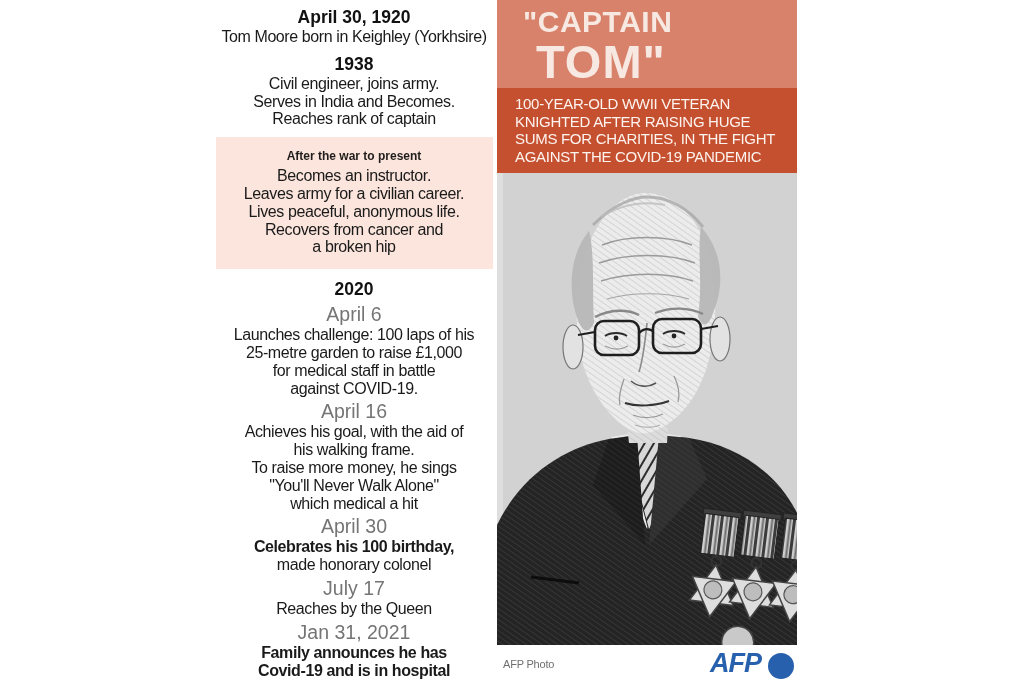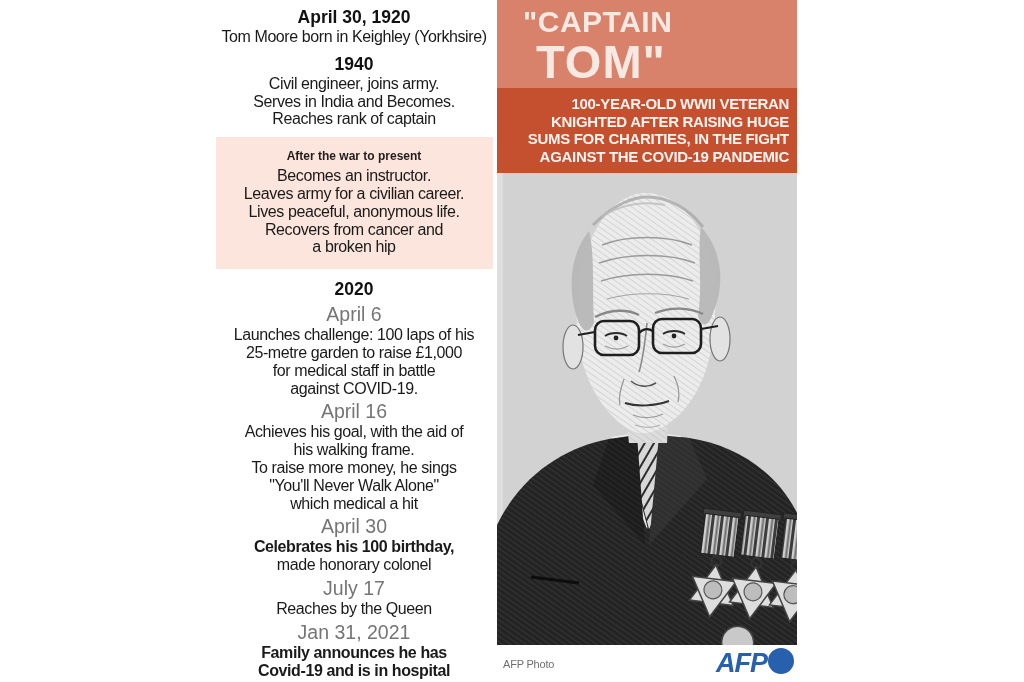--- a/index.html
+++ b/index.html
@@ -43,51 +43,51 @@
   
   .panel{position:absolute;left:497px;top:0;width:300px;height:682px;}
   .panel-header{
     background:var(--salmon,#d8826c);height:88px;box-sizing:border-box;
     padding:5px 0 0 26px;color:var(--title_cream,#f7e9e2);
   }
   .title1{font-size:30px;font-weight:bold;line-height:34px;letter-spacing:.5px;white-space:nowrap;}
   .title2{font-size:47px;font-weight:bold;line-height:46px;margin-left:13px;letter-spacing:1px;white-space:nowrap;}
   .panel-sub{
     background:var(--dark_red,#c5502f);box-sizing:border-box;height:85px;
-    padding:7px 8px 8px 18px;color:#fdf3ef;font-weight:bold;
-    font-size:15px;line-height:17.5px;letter-spacing:-0.3px;text-align:right;
+    padding:7px 8px 8px 18px;color:#fdf3ef;font-weight:normal;
+    font-size:15px;line-height:17.5px;letter-spacing:-0.3px;
   }
   .panel-sub span{display:block;white-space:nowrap;}
   .photo{position:relative;width:300px;height:472px;background:var(--photo_bg,#d2d2d2);}
   .panel-footer{
     height:37px;display:flex;justify-content:space-between;align-items:center;
     padding:0 3px 0 6px;box-sizing:border-box;
   }
   .credit{font-size:11px;color:var(--credit_gray,#6f6f6f);letter-spacing:-0.2px;}
-  .afp-logo{display:flex;align-items:flex-start;gap:1px;}
+  .afp-logo{display:flex;align-items:flex-end;gap:7px;}
   .afp-word{
     font-size:27px;font-weight:bold;font-style:italic;
     color:var(--afp_blue,#2760ad);letter-spacing:-1px;
   }
   .afp-globe{
     width:26px;height:26px;border-radius:50%;
     background:var(--afp_blue,#2760ad);display:inline-block;
   }
 </style>
 </head>
 <body>
 
 <div class="stage">
 
   <div class="timeline">
 
     <div class="date-bold first">April 30, 1920</div>
     <div class="t-line">Tom Moore born in Keighley (Yorkhsire)</div>
 
-    <div class="date-bold">1940</div>
+    <div class="date-bold">1938</div>
     <div class="t-line">Civil engineer, joins army.</div>
     <div class="t-line">Serves in India and Becomes.</div>
     <div class="t-line">Reaches rank of captain</div>
 
     <div class="peach-box">
       <div class="box-title">After the war to present</div>
       <div class="t-line">Becomes an instructor.</div>
       <div class="t-line">Leaves army for a civilian career.</div>
       <div class="t-line">Lives peaceful, anonymous life.</div>
       <div class="t-line">Recovers from cancer and</div>

